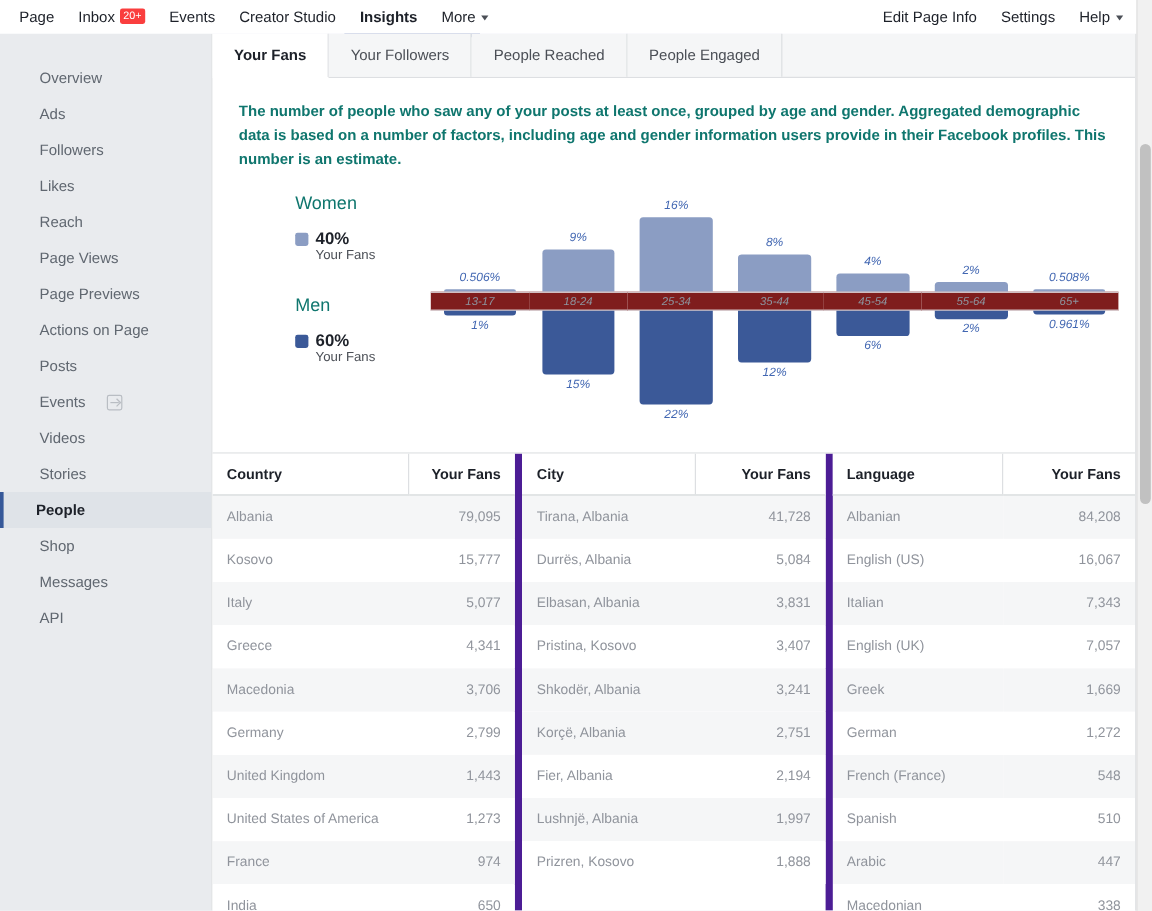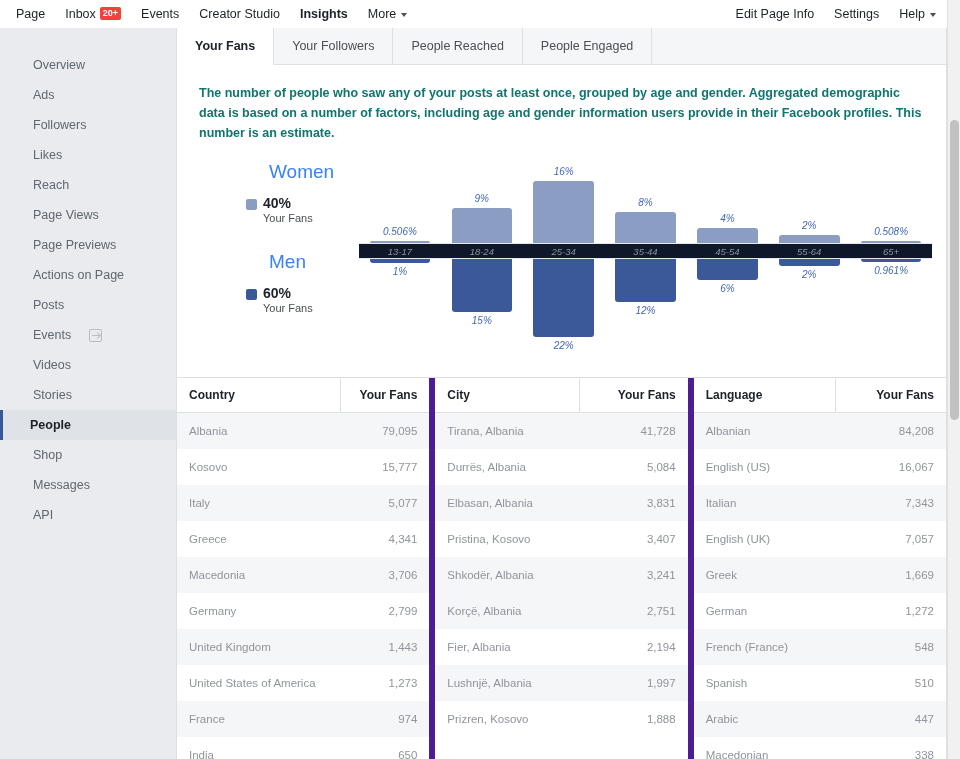--- a/index.html
+++ b/index.html
@@ -31,21 +31,21 @@
     cursor: pointer;
     line-height: 16px;
   }
   .nav-item.active { font-weight: bold; color: #1d2129; }
   .nav-item.muted { color: #1d2129; }
   .badge {
     display: inline-block;
     background: #fa3e3e;
     color: #ffffff;
     font-size: 9px;
-    font-weight: bold;
+    font-weight: normal;
     line-height: 11px;
     padding: 1px 3px;
     border-radius: 2px;
     margin-left: 4px;
     vertical-align: 2px;
   }
   .caret {
     display: inline-block;
     width: 0; height: 0;
     border-left: 3px solid transparent;
@@ -186,24 +186,23 @@
     padding: 8px 14px 0 14px;
     height: 230px;
   }
   .legend {
     width: 168px;
     padding-left: 55px;
     padding-top: 6px;
     flex: 0 0 168px;
   }
   .legend-title {
-    font-size: 19px;
-    color: #3b82f6;
+    font-size: 15px;
+    color: #0f766e;
     margin-bottom: 12px;
-    margin-left: 23px;
   }
   .legend-row { display: flex; align-items: flex-start; }
   .swatch {
     width: 11px; height: 11px;
     border-radius: 2px;
     margin-right: 6px;
     margin-top: 4px;
     flex: 0 0 11px;
   }
   .sw-women { background: #8b9dc3; }
@@ -241,21 +240,21 @@
   .half-bot {
     height: 106px;
     display: flex;
     flex-direction: column;
     justify-content: flex-start;
     align-items: center;
     position: relative;
   }
   .axis-band {
     height: 16px;
-    background: #0f172a;
+    background: #7f1d1d;
     display: flex;
     align-items: center;
     justify-content: center;
     font-size: 9.5px;
     color: #8d949e;
     border-top: 1px solid #e5e7ea;
     border-bottom: 1px solid #e5e7ea;
   }
   .bar {
     width: 74%;

